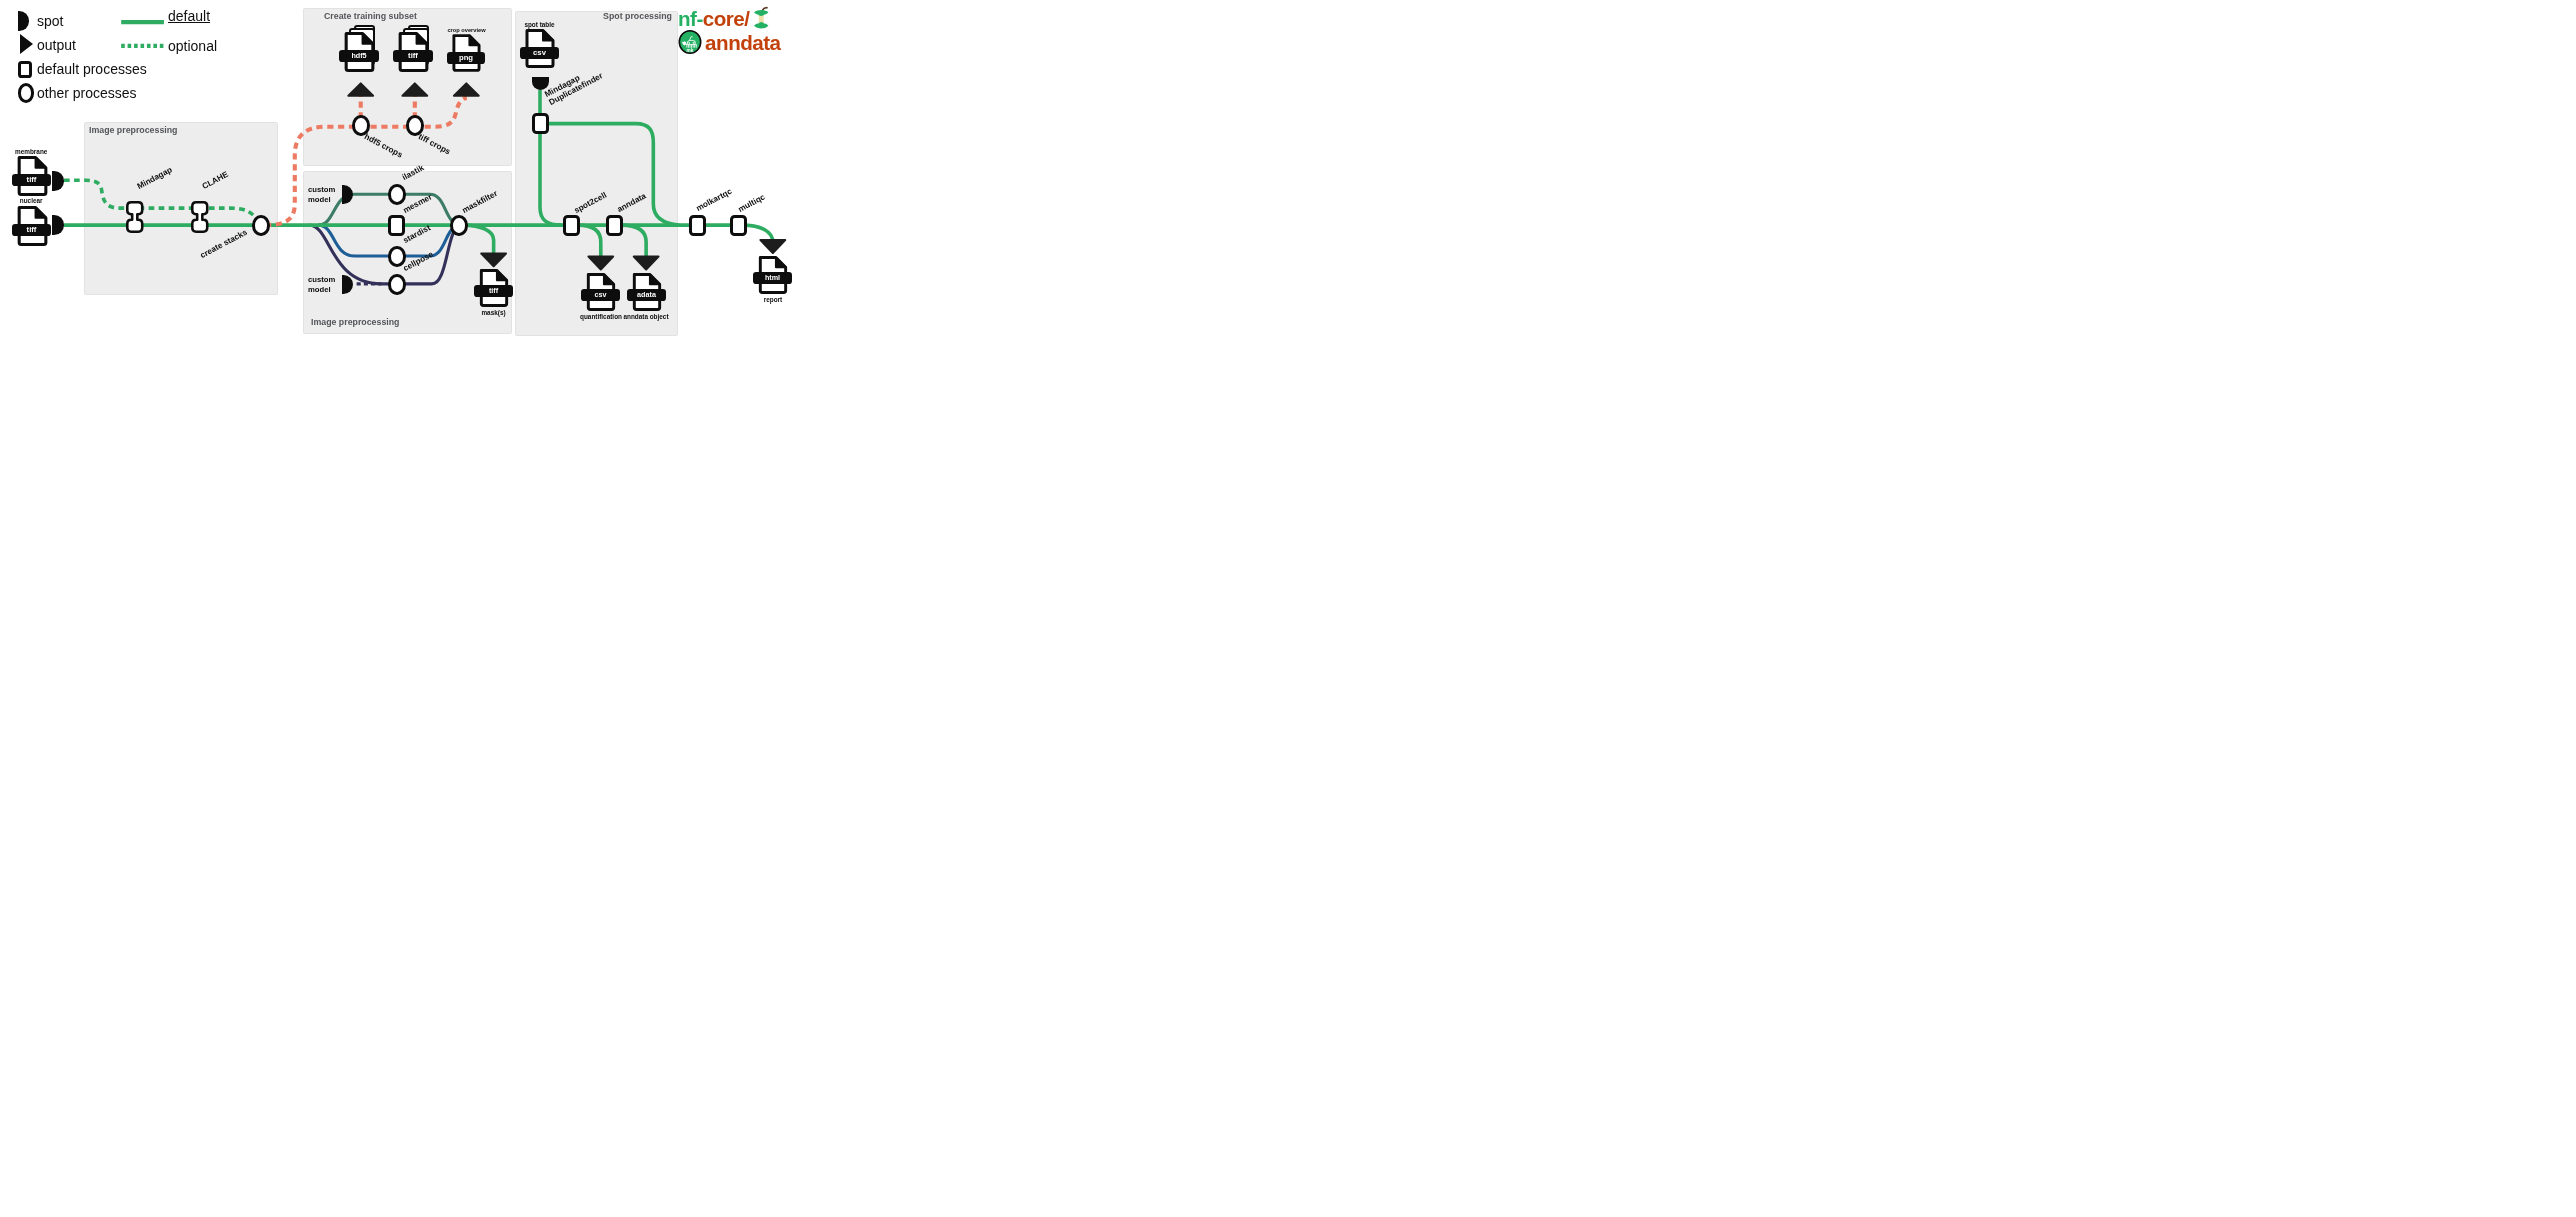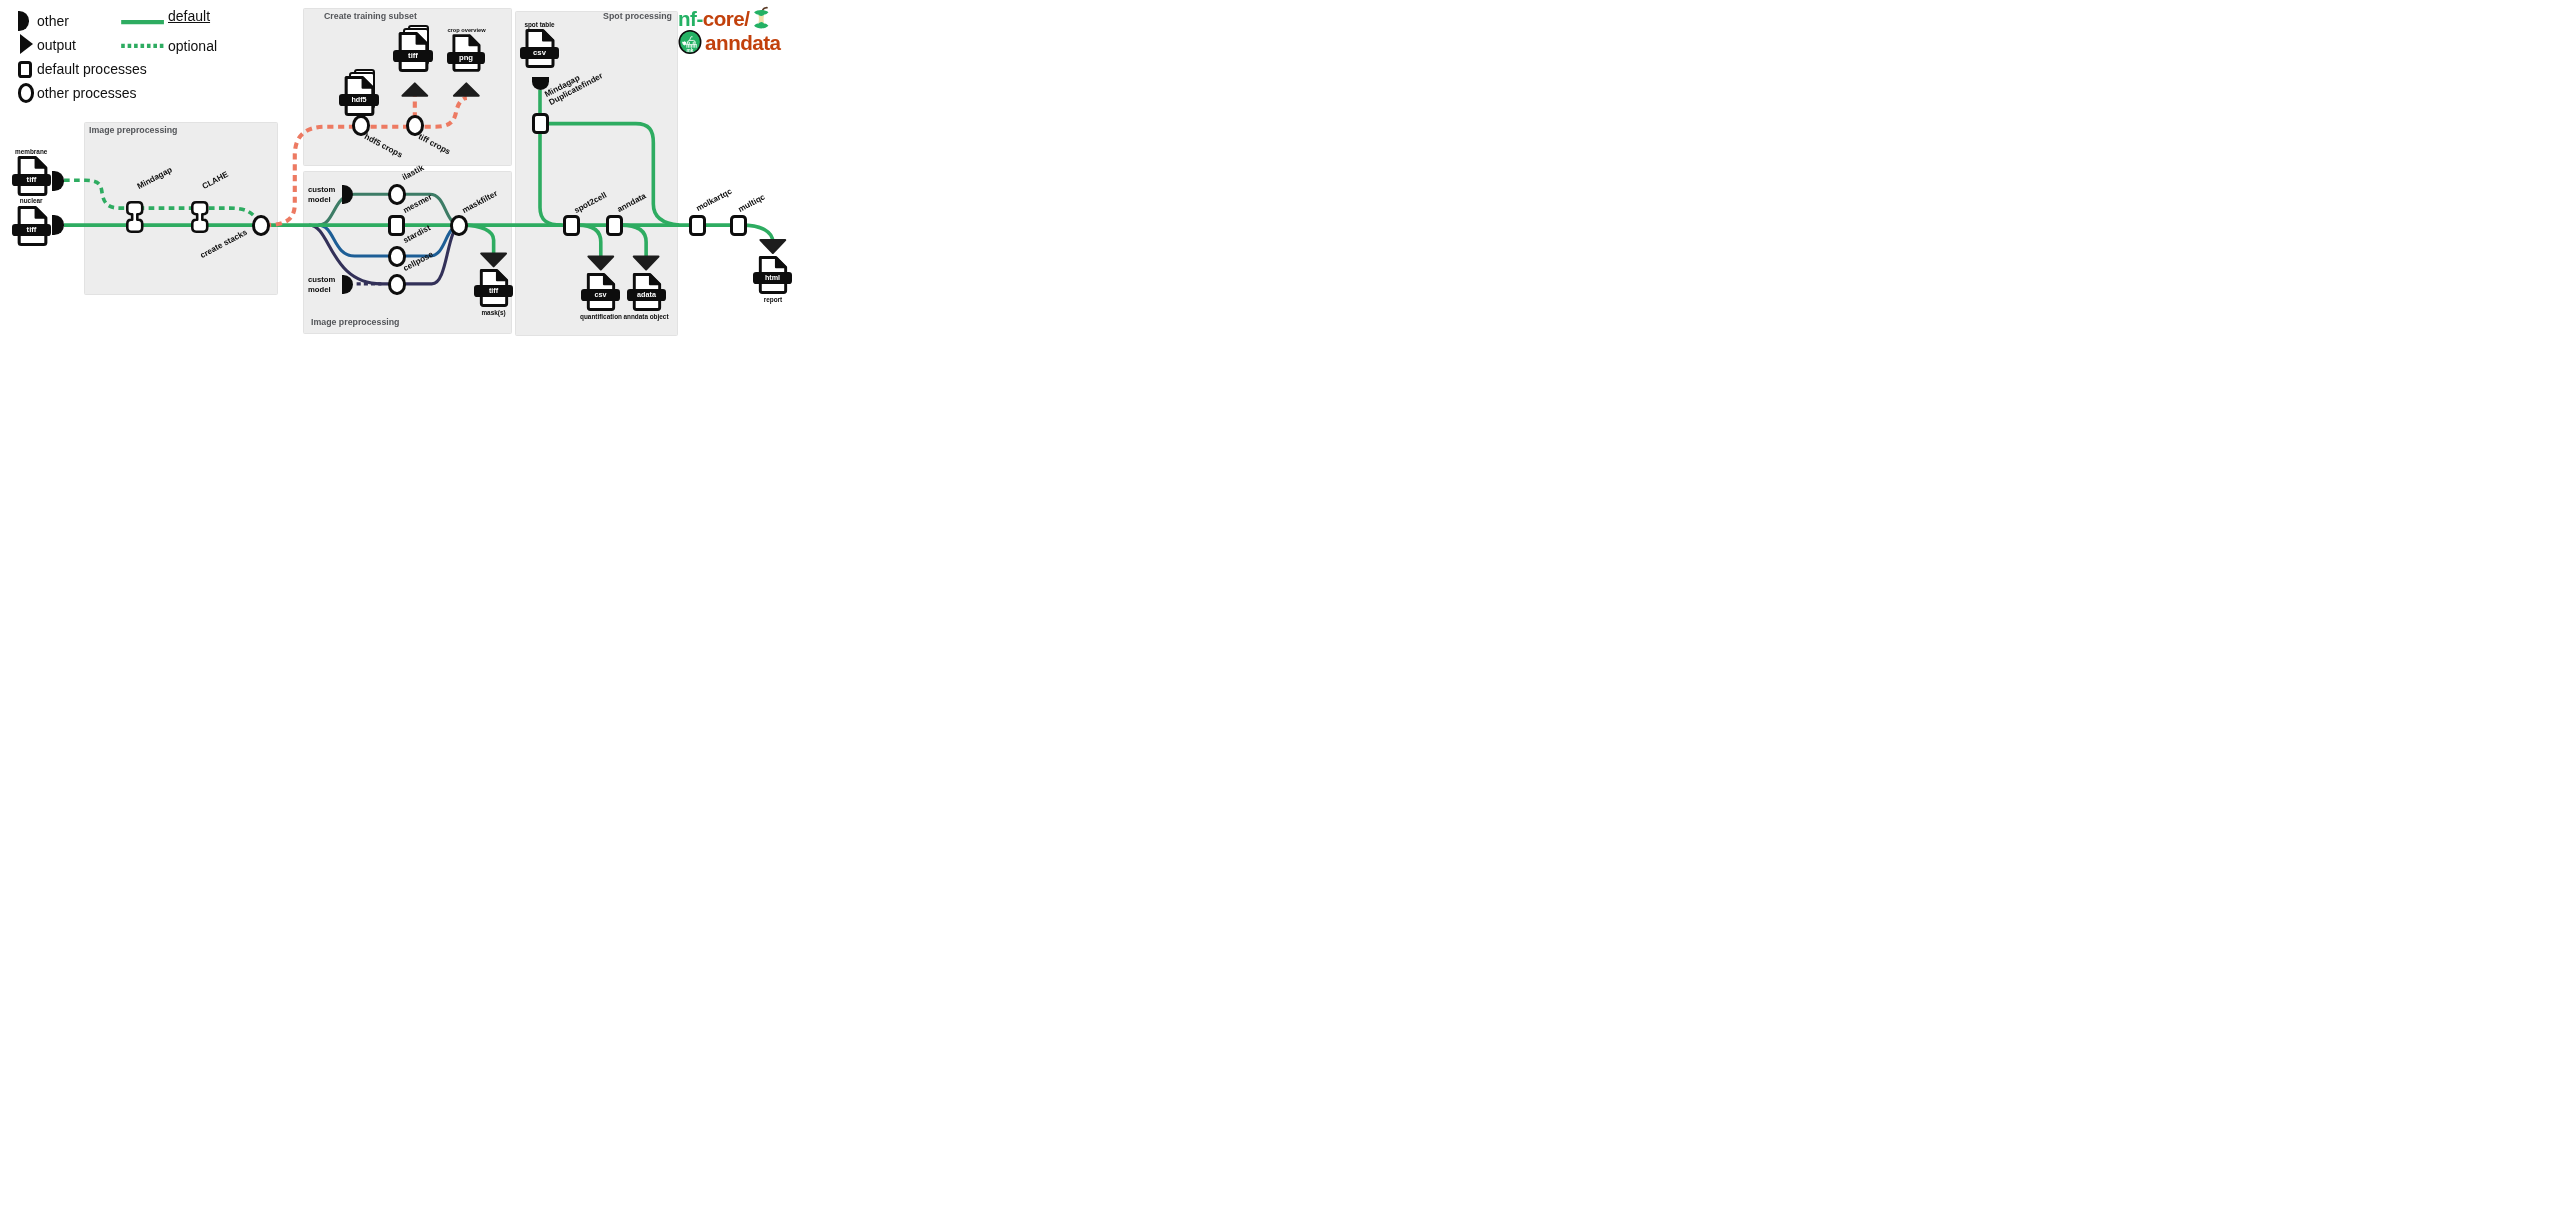--- a/index.html
+++ b/index.html
@@ -86,21 +86,21 @@
       <path d="M781 186 H829 L805 162 Z"></path>
       <path d="M881 186 H929 L905 162 Z"></path>
       <path d="M934 492 H982 L958 517 Z"></path>
       <path d="M1142 498 H1190 L1166 523 Z"></path>
       <path d="M1230 498 H1278 L1254 523 Z"></path>
       <path d="M1476 466 H1524 L1500 491 Z"></path>
     </g>
   </svg>
 
   <div class="din right" style="left:17.5px;top:11.3px;width:11.3px;height:19.6px;"></div>
-  <div class="ltext" style="left:37px;top:13px;">other</div>
+  <div class="ltext" style="left:37px;top:13px;">spot</div>
   <div class="tri-right" style="left:19.6px;top:34px;"></div>
   <div class="ltext" style="left:37px;top:37px;">output</div>
   <div style="position:absolute;left:17.5px;top:61px;width:14.4px;height:16.5px;border:3.1px solid var(--ink);border-radius:3.6px;box-sizing:border-box;z-index:2;"></div>
   <div class="ltext" style="left:37px;top:61px;">default processes</div>
   <div style="position:absolute;left:17.5px;top:83px;width:16.5px;height:19.6px;border:3.6px solid var(--ink);border-radius:50%;box-sizing:border-box;z-index:2;"></div>
   <div class="ltext" style="left:37px;top:85px;">other processes</div>
   <div class="ltext" style="left:168px;top:8px;text-decoration:underline;">default</div>
   <div class="ltext" style="left:168px;top:38px;">optional</div>
 
   <div class="logoline" style="left:678px;top:6.2px;">
@@ -160,21 +160,21 @@
   <div class="gapnode" style="left:191px;top:201px;">
     <svg width="17.5" height="32" viewBox="0 0 34 62">
         <path d="M10 2.5 H24 Q31.5 2.5 31.5 10 V18 Q31.5 25.5 24 25.5 H22 V36.5 H24 Q31.5 36.5 31.5 44 V52 Q31.5 59.5 24 59.5 H10 Q2.5 59.5 2.5 52 V44 Q2.5 36.5 10 36.5 H12 V25.5 H10 Q2.5 25.5 2.5 18 V10 Q2.5 2.5 10 2.5 Z" fill="#fff" stroke="#0d0d0d" stroke-width="5" stroke-linejoin="round"></path>
       </svg>
   </div>
   <div class="rlab" style="left:205px;top:182px;">CLAHE</div>
 
   <div class="node-circ" style="left:252px;top:215px;"></div>
   <div class="rlab" style="left:203px;top:251px;">create stacks</div>
 
-  <div class="ficon" style="left:343px;top:32px;width:32px;height:40px;margin-top:44px;">
+  <div class="ficon" style="left:343px;top:32px;width:32px;height:40px;">
     <div class="sheet" style="left:11.3px;top:-6.7px;width:16.5px;height:30px;"></div>
     <div class="sheet" style="left:6.2px;top:-3.6px;width:21.6px;height:33px;"></div>
     <svg class="page" width="32" height="40" viewBox="0 0 62 78">
         <path d="M6 3 H38 L58 23 V71 Q58 75 54 75 H10 Q6 75 6 71 Z" fill="#fff" stroke="#0d0d0d" stroke-width="6" stroke-linejoin="round"></path>
         <path d="M38 3 V23 H58 Z" fill="#0d0d0d" stroke="#0d0d0d" stroke-width="4" stroke-linejoin="round"></path>
       </svg>
     <div class="band" style="font-size:7.2px;">hdf5</div>
   </div>
   <div class="ficon" style="left:397px;top:32px;width:32px;height:40px;">
     <div class="sheet" style="left:11.3px;top:-6.7px;width:16.5px;height:30px;"></div>

